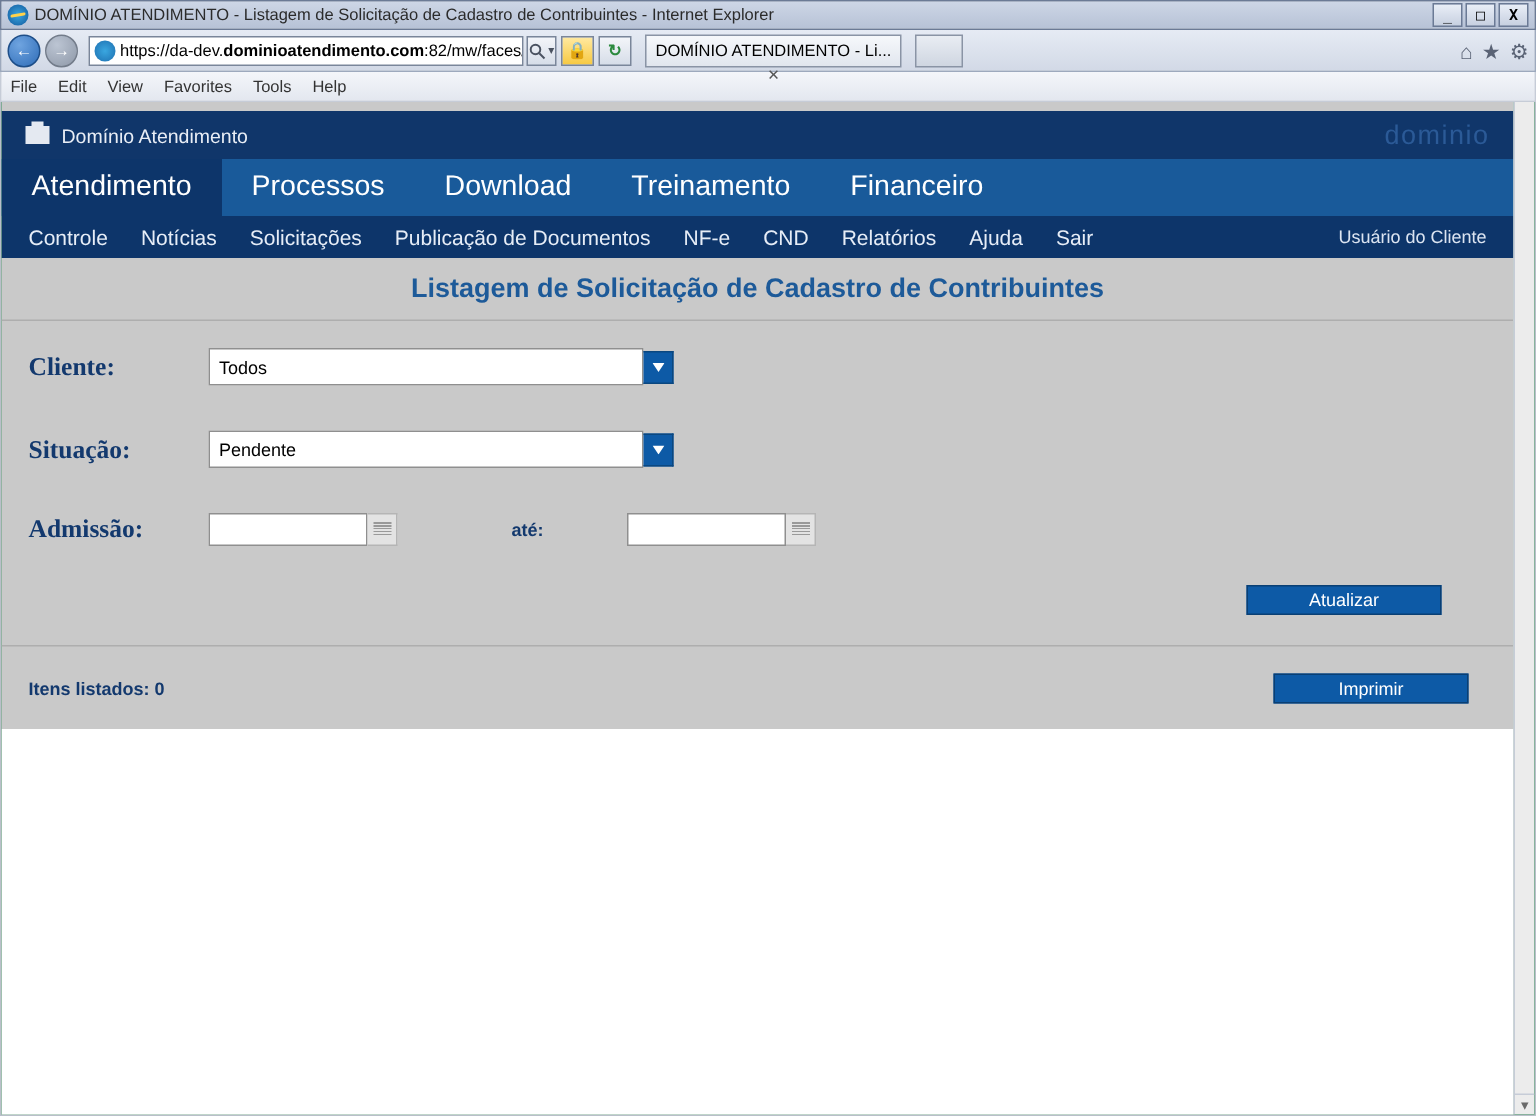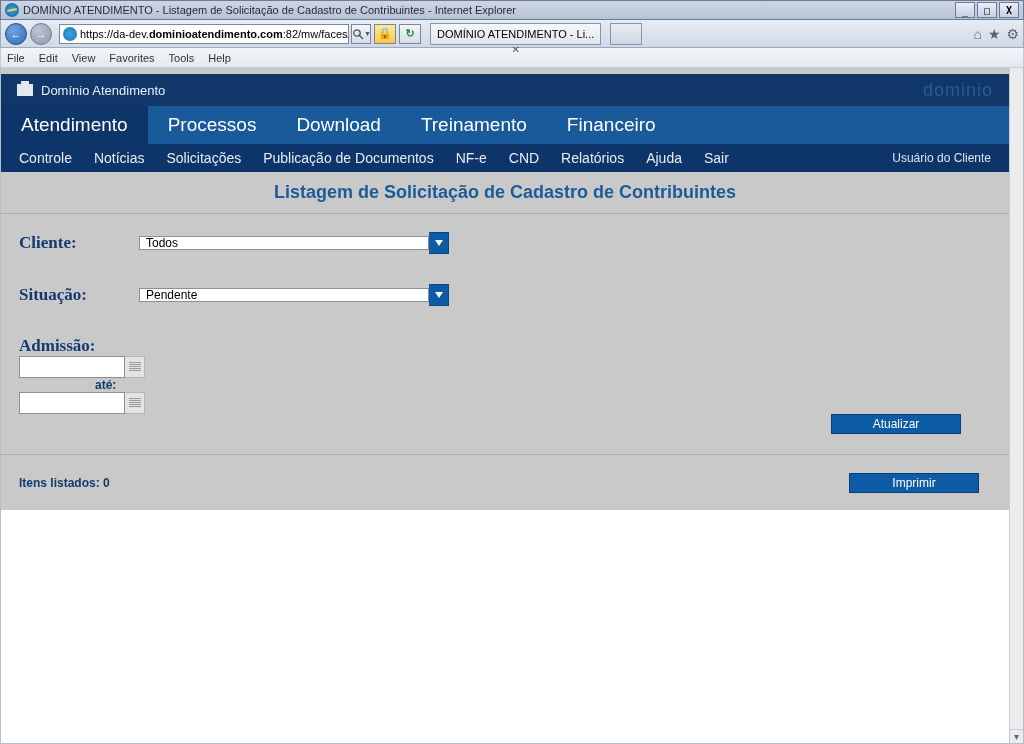--- a/index.html
+++ b/index.html
@@ -54,24 +54,24 @@
   .subnav{background:#0d356a; display:flex; align-items:center; padding:6px 18px; gap:22px;}
   .subnav .sitem{color:#e6edf7; font-size:14px; cursor:pointer;}
   .subnav .user{margin-left:auto; color:#dbe4f1; font-size:12px;}
 
   .pagetitle{color:#1d5a99; font-size:18px; font-weight:600; text-align:center; padding:10px 0; background:#c9c9c9; border-bottom:1px solid #aeaeae;}
 
   .formarea{background:#c9c9c9; padding:18px 18px 10px 18px;}
   .row{display:flex; align-items:center; margin-bottom:30px;}
   .lbl{color:#13396e; font-size:17px; font-weight:bold; width:120px;font-family:Liberation Serif, serif;}
   .sellike{display:flex; align-items:center;}
-  .sellike input{width:290px; height:14px; border:1px solid #8f8f8f; background:#fff; padding:0 6px; font-size:12px;}
+  .sellike input{width:290px; height:25px; border:1px solid #8f8f8f; background:#fff; padding:0 6px; font-size:12px;}
   .ddbtn{width:20px;height:22px;background:#0d5aa6;border:1px solid #0a4780;border-left:none;display:flex;align-items:center;justify-content:center;color:#fff;}
   .ddbtn svg{display:block;}
-  .daterow{display:flex; align-items:flex-start; flex-direction:column;}
+  .daterow{display:flex; align-items:center; margin-bottom:26px;}
   .dategroup{display:flex; align-items:center;}
   .dateinput{width:106px;height:22px;border:1px solid #8f8f8f;background:#fff;}
   .calbtn{width:20px;height:22px;background:#e3e3e3;border:1px solid #b5b5b5;border-left:none;display:flex;align-items:center;justify-content:center;}
   .calicon{width:12px;height:10px;background:repeating-linear-gradient(#999,#999 1px,#e3e3e3 1px,#e3e3e3 2px);}
   .midlbl{color:#13396e;font-size:12px;font-weight:bold;margin:0 56px 0 76px;}
 
   .actionrow{display:flex; justify-content:flex-end; padding:0 30px 10px 0;}
   .bluebtn{background:#0d5aa6;color:#fff;border:1px solid #093f74;height:20px;min-width:130px;font-size:12px;cursor:pointer; padding:0 22px;}
 
   .listbar{background:#c9c9c9; border-top:1px solid #aeaeae; height:56px; display:flex; align-items:center; padding:0 18px;}

